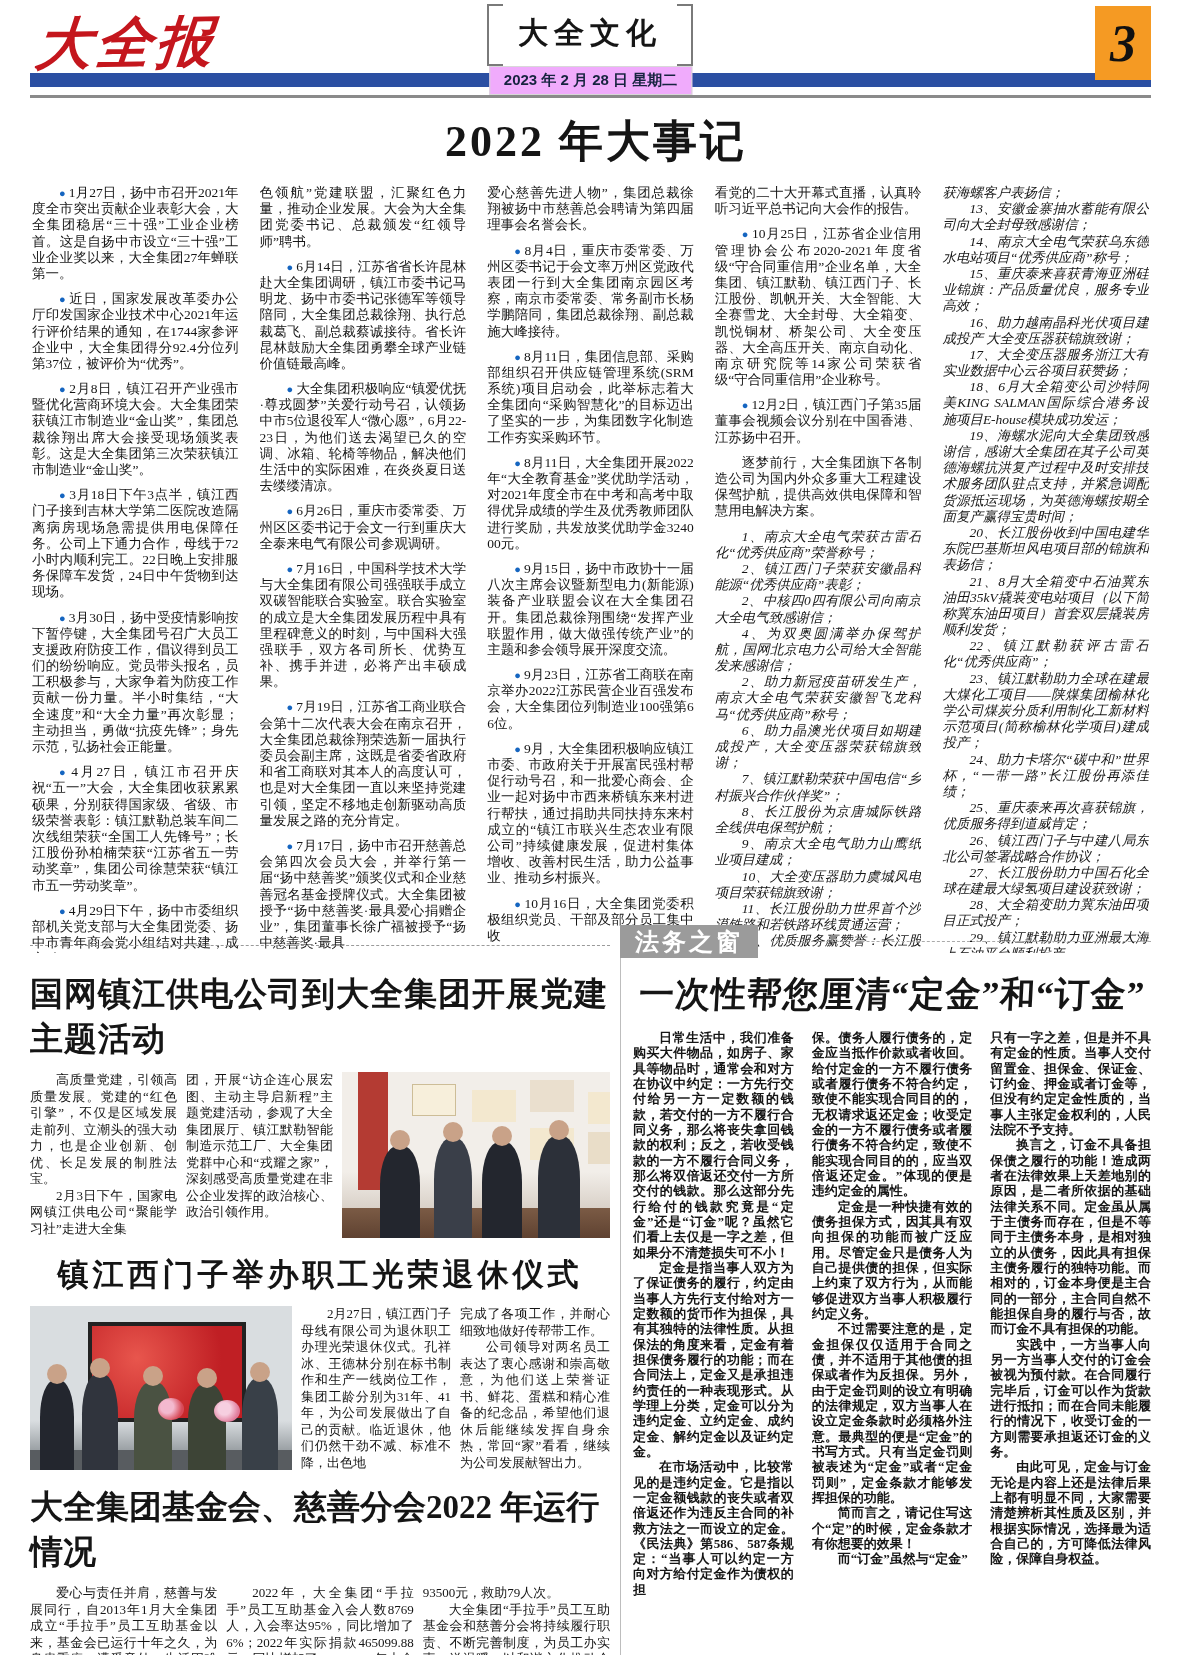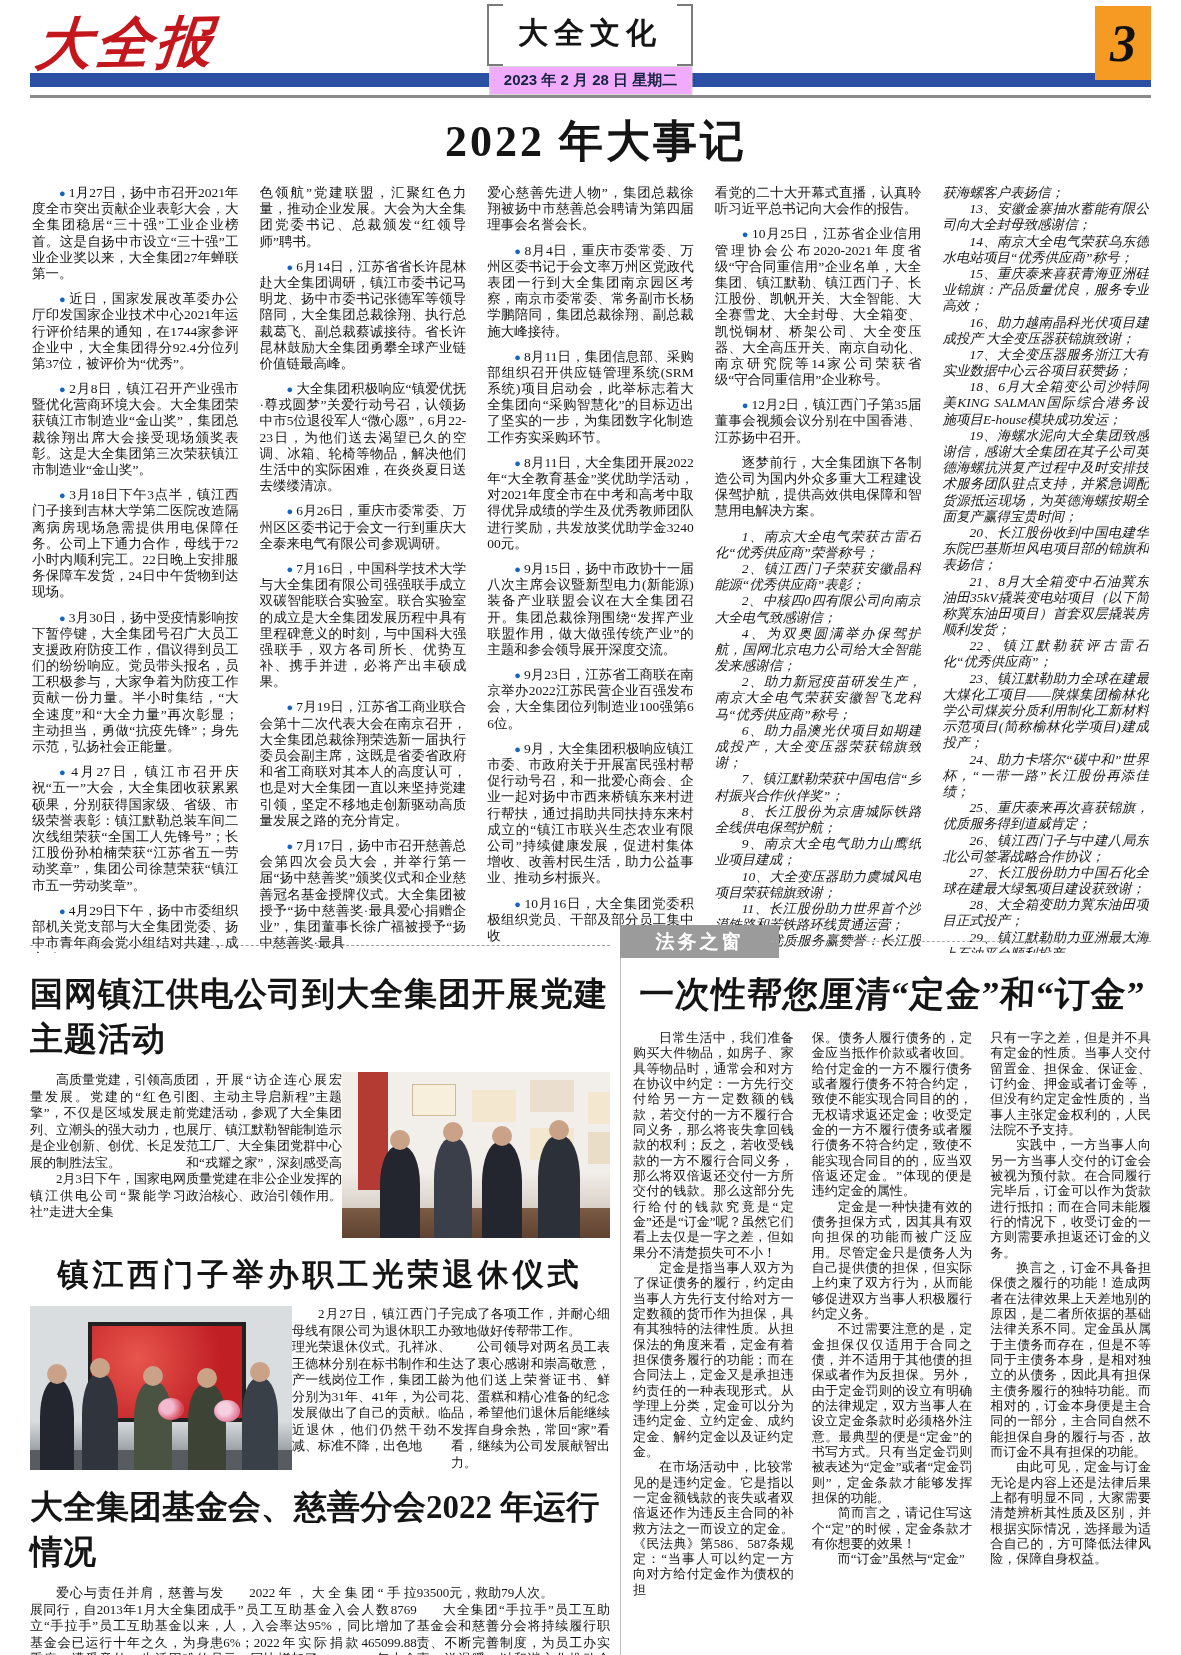--- a/index.html
+++ b/index.html
@@ -42,47 +42,47 @@
 
   
   .bottom{position:absolute;left:30px;right:30px;top:945px;bottom:0;display:flex;}
   .b-left{width:580px;border-top:1.5px dashed #9a9a9a;padding-top:16px;}
   .b-right{flex:1;margin-left:10px;border-left:1px solid #bdbdbd;padding-left:12px;position:relative;}
   .tight .para{margin:0;word-break:break-all;}
 
   .h-party{font-size:33px;font-weight:900;letter-spacing:1px;margin:10px 0 10px;font-family:"Liberation Sans",sans-serif;}
   .h-retire{font-size:31px;font-weight:900;text-align:center;letter-spacing:4px;margin:16px 0 10px;}
   .h-fund{font-size:33px;font-weight:900;letter-spacing:0px;margin:14px 0 10px;}
-  .row{display:flex;}
+  .row{display:flex;gap:9px;}
   .tcol{flex:1;overflow:hidden;}
   .row .para{font-size:13px;line-height:1.27;}
 
   
   .photo{position:relative;overflow:hidden;background:#e9e4de;}
   .photo1{width:268px;height:166px;background:linear-gradient(#f2eee9 60%,#d9d1c8 82%,#7b5b45 82%,#5f4231);}
   .redpanel{position:absolute;left:16px;top:0;width:30px;height:118px;background:#b43b33;}
   .frame{position:absolute;background:#f7efdb;border:1px solid #cdbd97;
          box-shadow:60px 6px 0 #f3e8cf,118px -4px 0 #eadfce,176px 8px 0 #f3e8cf,176px 48px 0 #e9ddc8,118px 44px 0 #f3e8cf;}
   .fig{position:absolute;bottom:0;background:#23262e;border-radius:42% 42% 0 0;}
   .fig::before{content:"";position:absolute;top:-16px;left:50%;transform:translateX(-50%);
                width:20px;height:20px;border-radius:50%;background:#c9a288;}
   .photo2{width:262px;height:164px;background:linear-gradient(#d9dde0 70%,#9aa0a4 88%,#585c60 88%);}
   .screen{position:absolute;left:58px;top:16px;width:150px;height:92px;background:#222;padding:4px;}
   .screen-inner{width:100%;height:100%;background:radial-gradient(circle at 30% 35%,#e8564d, #c01f24 70%);}
   .bouquet{position:absolute;width:26px;height:22px;border-radius:50%;
            background:radial-gradient(circle at 35% 40%,#f3b9cf 30%,#d84a58 70%);}
 
   
-  .legal-label{position:absolute;left:-1px;top:-20px;width:159px;height:33px;background:#9b9b9b;
+  .legal-label{position:absolute;left:-1px;top:-20px;width:138px;height:33px;background:#9b9b9b;
                color:#fff;display:flex;align-items:center;justify-content:center;
-               font-size:19px;font-weight:bold;letter-spacing:3px;font-family:"Liberation Sans",sans-serif;}
+               font-size:24px;font-weight:bold;letter-spacing:3px;font-family:"Liberation Sans",sans-serif;}
   .legal-dash{position:absolute;left:150px;right:0;top:-4px;border-top:1.5px dashed #aaa;}
   .h-legal{font-size:35px;font-weight:900;text-align:center;letter-spacing:1px;margin:26px 0 12px;
            transform:skewX(-3deg);}
-  .legal-cols{display:flex;gap:18px;}
+  .legal-cols{display:flex;gap:18px;font-weight:bold;}
   .legal-cols .tcol .para{font-size:13px;line-height:1.18;word-break:break-all;}
 </style>
 </head>
 <body>
 
 <div class="page">
 
   <div class="hdr">
     <div class="masthead">大全报</div>
     <div class="secbox">
@@ -249,21 +249,21 @@
           </div>
         <div class="tcol">
             <p class="para cont">保。债务人履行债务的，定金应当抵作价款或者收回。给付定金的一方不履行债务或者履行债务不符合约定，致使不能实现合同目的的，无权请求返还定金；收受定金的一方不履行债务或者履行债务不符合约定，致使不能实现合同目的的，应当双倍返还定金。”体现的便是违约定金的属性。</p>
             <p class="para">定金是一种快捷有效的债务担保方式，因其具有双向担保的功能而被广泛应用。尽管定金只是债务人为自己提供债的担保，但实际上约束了双方行为，从而能够促进双方当事人积极履行约定义务。</p>
             <p class="para">不过需要注意的是，定金担保仅仅适用于合同之债，并不适用于其他债的担保或者作为反担保。另外，由于定金罚则的设立有明确的法律规定，双方当事人在设立定金条款时必须格外注意。最典型的便是“定金”的书写方式。只有当定金罚则被表述为“定金”或者“定金罚则”，定金条款才能够发挥担保的功能。</p>
             <p class="para">简而言之，请记住写这个“定”的时候，定金条款才有你想要的效果！</p>
             <p class="para">而“订金”虽然与“定金”</p>
           </div>
         <div class="tcol">
             <p class="para cont">只有一字之差，但是并不具有定金的性质。当事人交付留置金、担保金、保证金、订约金、押金或者订金等，但没有约定定金性质的，当事人主张定金权利的，人民法院不予支持。</p>
+            <p class="para">换言之，订金不具备担保债之履行的功能！造成两者在法律效果上天差地别的原因，是二者所依据的基础法律关系不同。定金虽从属于主债务而存在，但是不等同于主债务本身，是相对独立的从债务，因此具有担保主债务履行的独特功能。而相对的，订金本身便是主合同的一部分，主合同自然不能担保自身的履行与否，故而订金不具有担保的功能。</p>
             <p class="para">实践中，一方当事人向另一方当事人交付的订金会被视为预付款。在合同履行完毕后，订金可以作为货款进行抵扣；而在合同未能履行的情况下，收受订金的一方则需要承担返还订金的义务。</p>
-            <p class="para">换言之，订金不具备担保债之履行的功能！造成两者在法律效果上天差地别的原因，是二者所依据的基础法律关系不同。定金虽从属于主债务而存在，但是不等同于主债务本身，是相对独立的从债务，因此具有担保主债务履行的独特功能。而相对的，订金本身便是主合同的一部分，主合同自然不能担保自身的履行与否，故而订金不具有担保的功能。</p>
             <p class="para">由此可见，定金与订金无论是内容上还是法律后果上都有明显不同，大家需要清楚辨析其性质及区别，并根据实际情况，选择最为适合自己的，方可降低法律风险，保障自身权益。</p>
           </div>
       </div>
     </div>
 
   </div>
 </div>
 
 </body></html>

